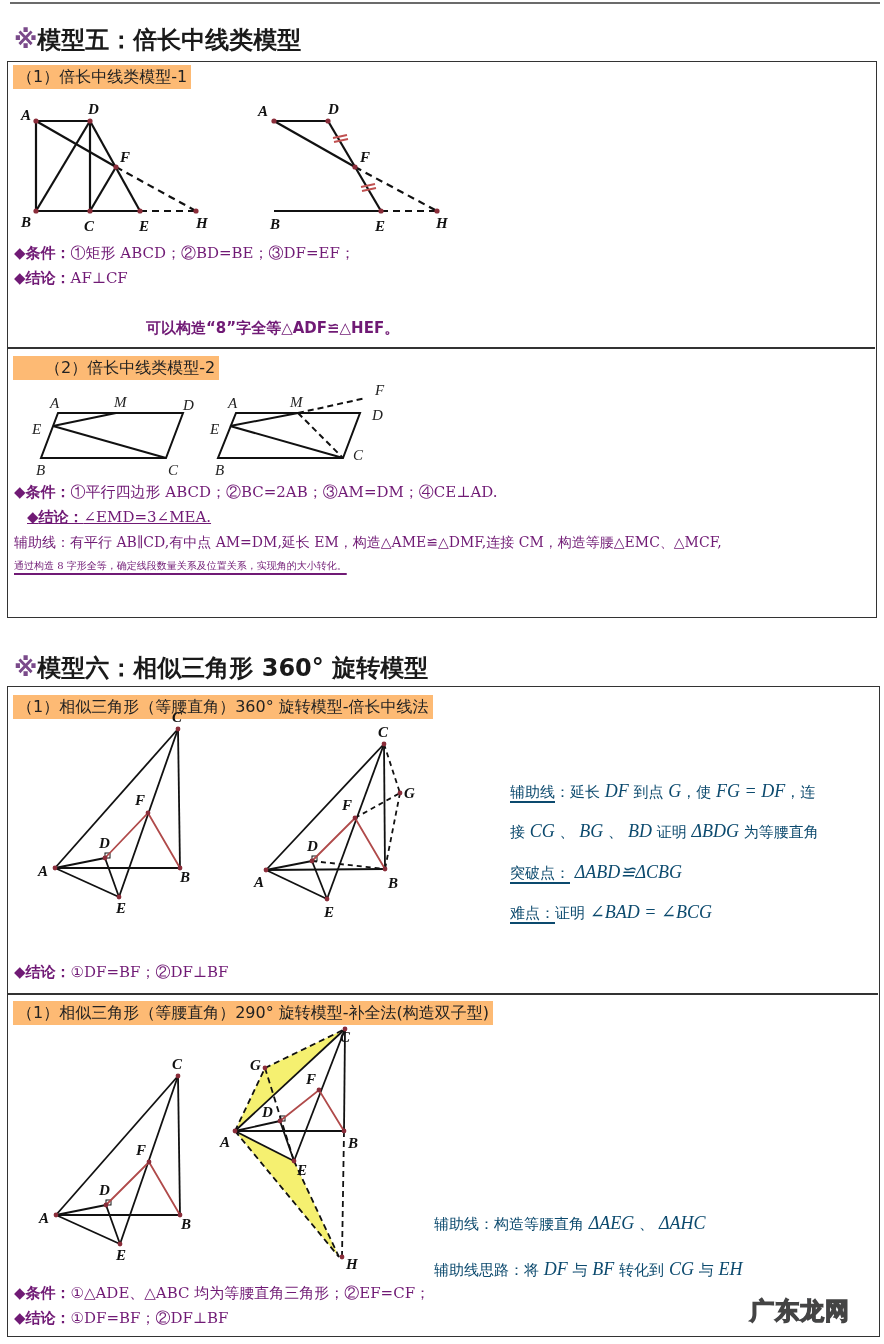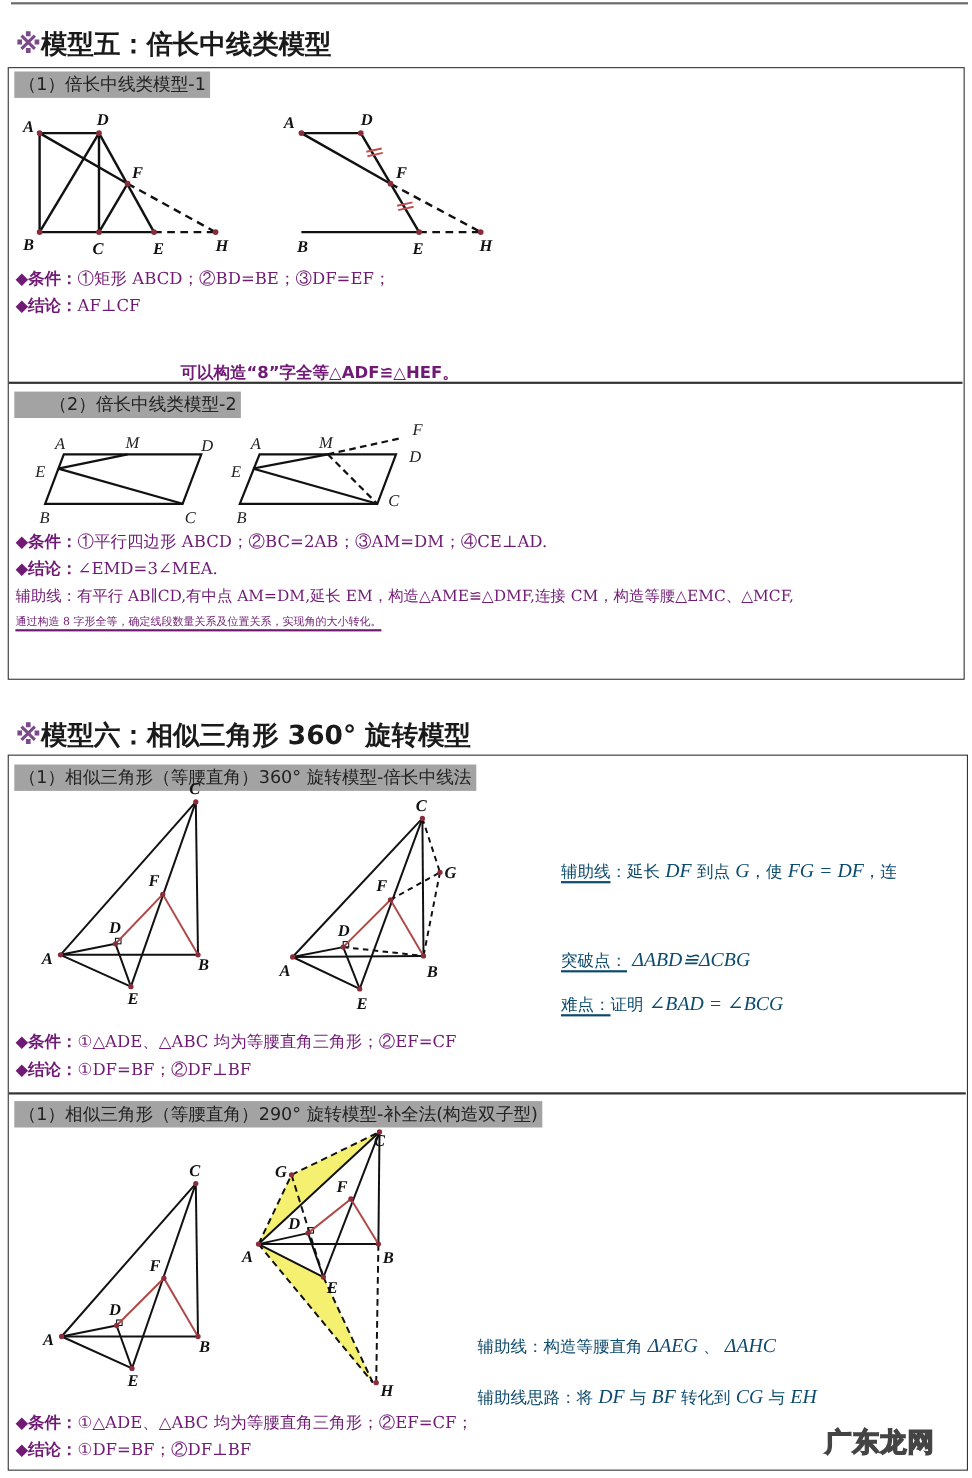--- a/index.html
+++ b/index.html
@@ -3,21 +3,21 @@
 <meta charset="utf-8">
 <style>
   html, body { margin:0; padding:0; background:#ffffff; }
   body { width:884px; height:1344px; position:relative; overflow:hidden;
          font-family:"DejaVu Serif","Liberation Serif",serif; color:#222; }
   .topline { position:absolute; left:10px; top:2px; width:870px; height:2px; background:#6b6b6b; }
   .sec-title { position:absolute; left:14px; font-family:"DejaVu Sans","Liberation Sans",sans-serif;
                font-weight:bold; font-size:24px; color:#1a1a1a; letter-spacing:0px; white-space:nowrap; }
   .sec-title .mark { color:#7a4a8a; }
   .box { position:absolute; border:1.5px solid #333; box-sizing:border-box; background:#fff; }
-  .hdr { position:absolute; background:#a3a3a3; font-family:"DejaVu Sans","Liberation Sans",sans-serif;
+  .hdr { position:absolute; background:#fdba74; font-family:"DejaVu Sans","Liberation Sans",sans-serif;
          font-size:16px; color:#222; padding:1px 4px 1px 4px; white-space:nowrap; line-height:22px; }
   .line { position:absolute; font-size:15px; line-height:20px; white-space:nowrap; color:#701a75; }
   .bullet { font-family:"DejaVu Sans","Liberation Sans",sans-serif; font-weight:bold; }
   .kw { font-family:"DejaVu Sans","Liberation Sans",sans-serif; font-weight:bold; }
   .note { position:absolute; font-size:15px; line-height:20px; white-space:nowrap; color:#0c4a6e; }
   .note i { font-family:"Liberation Serif","DejaVu Serif",serif; font-size:18px; }
   .ul { text-decoration:underline; text-decoration-thickness:2px; text-underline-offset:4px; }
   .divider { position:absolute; height:1.5px; background:#333; }
   svg { position:absolute; overflow:visible; }
   svg text { font-family:"Liberation Serif","DejaVu Serif",serif; font-style:italic; font-weight:bold; font-size:15px; fill:#111; }
@@ -90,21 +90,21 @@
     <text x="250" y="54">A</text>
       <text x="320" y="52">D</text>
       <text x="352" y="100">F</text>
     <text x="262" y="167">B</text>
       <text x="367" y="169">E</text>
       <text x="428" y="166">H</text>
   </svg>
 
   <div class="line" style="left:6px;top:181px;"><span class="bullet">◆</span><span class="kw">条件：</span><span>①矩形 ABCD；②BD=BE；③DF=EF；</span></div>
   <div class="line" style="left:6px;top:206px;"><span class="bullet">◆</span><span class="kw">结论：</span><span>AF⊥CF</span></div>
-  <div class="line" style="left:156px;top:256px;margin-top:11px;"><span class="kw">可以构造“8”字全等△ADF≌△HEF。</span></div>
+  <div class="line" style="left:138px;top:256px;"><span class="kw">可以构造“8”字全等△ADF≌△HEF。</span></div>
 
   <div class="divider" style="left:0;top:285px;width:867px;"></div>
 
   <div class="hdr" style="left:5px;top:294px;padding-left:32px;">（2）倍长中线类模型-2</div>
 
   <svg style="left:0;top:0;" width="460" height="420">
     <g stroke="#111" stroke-width="2" fill="none">
       <polygon points="50,351 175,351 158,396 33,396"></polygon>
       <line x1="45" y1="364" x2="108" y2="351"></line>
       <line x1="45" y1="364" x2="158" y2="396"></line>
@@ -126,21 +126,21 @@
     <text class="lt" x="220" y="346">A</text>
       <text class="lt" x="282" y="345">M</text>
       <text class="lt" x="367" y="333">F</text>
     <text class="lt" x="364" y="358">D</text>
       <text class="lt" x="202" y="372">E</text>
       <text class="lt" x="207" y="413">B</text>
       <text class="lt" x="345" y="398">C</text>
   </svg>
 
   <div class="line" style="left:6px;top:420px;"><span class="bullet">◆</span><span class="kw">条件：</span><span>①平行四边形 ABCD；②BC=2AB；③AM=DM；④CE⊥AD.</span></div>
-  <div class="line" style="left:6px;top:445px;"><span class="bullet">◆</span><span class="kw">结论：</span><span>∠EMD=3∠MEA.</span></div>
+  <div class="line" style="left:19px;top:445px;text-decoration:underline;"><span class="bullet">◆</span><span class="kw">结论：</span><span>∠EMD=3∠MEA.</span></div>
   <div class="line" style="left:6px;top:470px;font-size:14px;"><span>辅助线：</span><span>有平行 AB∥CD,有中点 AM=DM,延长 EM，构造△AME≌△DMF,连接 CM，构造等腰△EMC、△MCF,</span></div>
   <div class="line ul" style="left:6px;top:494px;font-size:10px;">通过构造 8 字形全等，确定线段数量关系及位置关系，实现角的大小转化。</div>
 </div>
 
 <div class="sec-title" style="top:652px;"><span class="mark">※</span><span>模型六：相似三角形 360° 旋转模型</span></div>
 
 <div class="box" style="left:7px;top:686px;width:873px;height:651px;">
 
   <div class="hdr" style="left:5px;top:8px;">（1）相似三角形（等腰直角）360° 旋转模型-倍长中线法</div>
 
@@ -202,24 +202,24 @@
     <text x="246" y="200" font-size="13">A</text>
       <text x="370" y="50" font-size="13">C</text>
       <text x="380" y="201" font-size="13">B</text>
     <text x="299" y="164" font-size="13">D</text>
       <text x="334" y="123" font-size="13">F</text>
       <text x="316" y="230" font-size="13">E</text>
       <text x="396" y="111" font-size="13">G</text>
   </svg>
 
   <div class="note" style="left:502px;top:94px;"><span class="ul">辅助线</span><span>：延长 </span><i>DF</i><span> 到点 </span><i>G</i><span>，使 </span><i>FG = DF</i><span>，连</span></div>
+  <div class="note" style="left:502px;top:134px;"><span>接 </span><i>CG</i><span> 、 </span><i>BG</i><span> 、 </span><i>BD</i><span> 证明 </span><i>ΔBDG</i><span> 为等腰直角</span></div>
   <div class="note" style="left:502px;top:175px;"><span class="ul">突破点：</span> <i>ΔABD≌ΔCBG</i></div>
   <div class="note" style="left:502px;top:215px;"><span class="ul">难点：</span><span>证明 </span><i>∠BAD = ∠BCG</i></div>
 
-  <div class="line" style="left:6px;top:250px;"><span class="bullet">◆</span><span class="kw">条件：</span><span>①△ADE、△ABC 均为等腰直角三角形；②EF=CF</span></div>
   <div class="line" style="left:6px;top:275px;"><span class="bullet">◆</span><span class="kw">结论：</span><span>①DF=BF；②DF⊥BF</span></div>
 
   <div class="divider" style="left:0;top:306px;width:870px;"></div>
 
   <div class="hdr" style="left:5px;top:314px;">（1）相似三角形（等腰直角）290° 旋转模型-补全法(构造双子型)</div>
 
   <svg style="left:0;top:0;" width="480" height="600">
     <g stroke="#111" stroke-width="1.8" fill="none">
       <line x1="48" y1="528" x2="170" y2="389"></line>
       <line x1="170" y1="389" x2="172" y2="528"></line>

